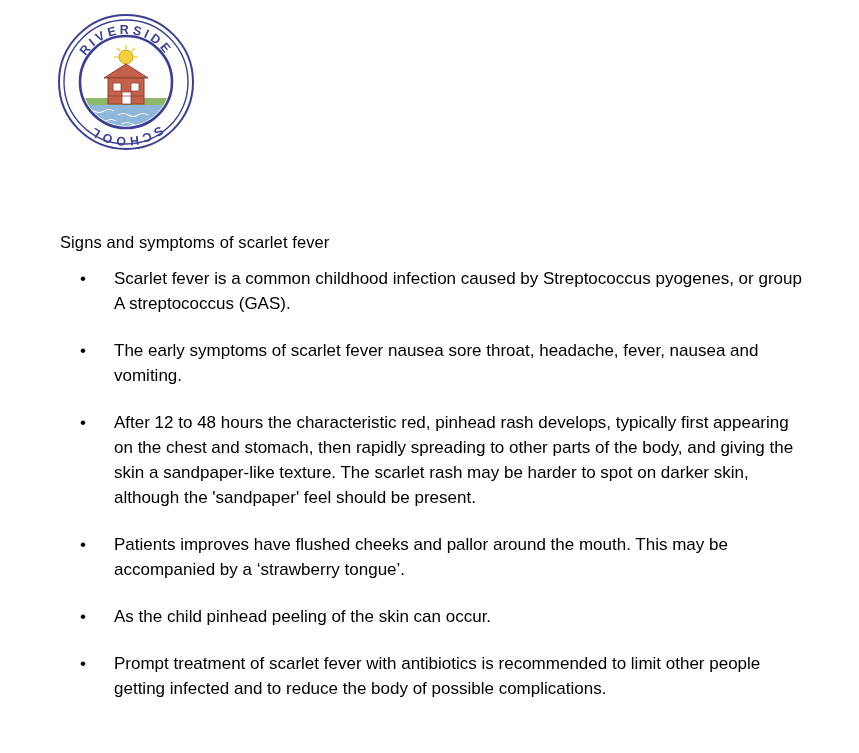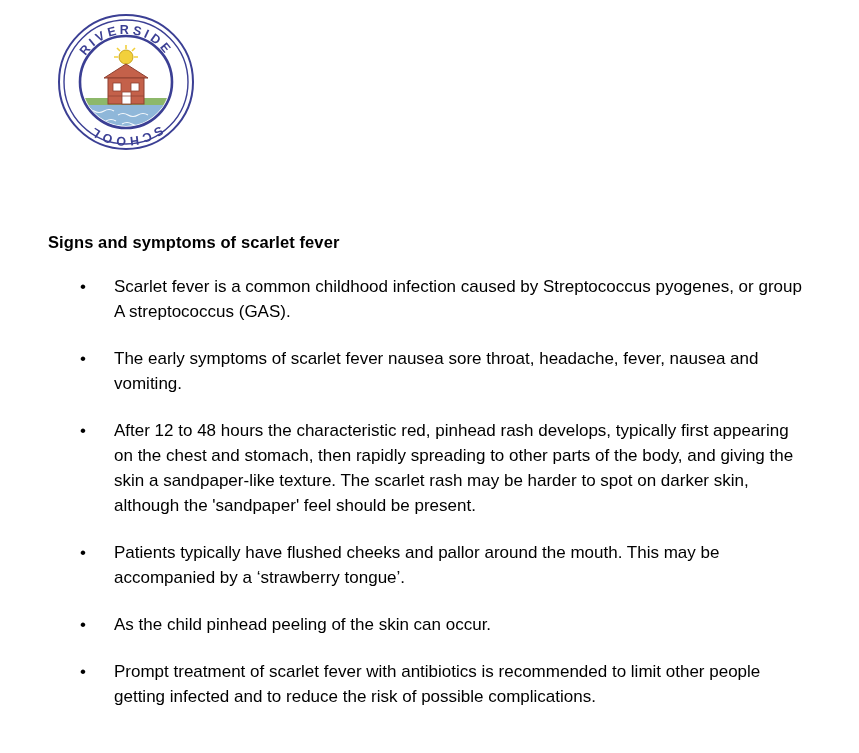--- a/index.html
+++ b/index.html
@@ -28,24 +28,24 @@
     left: 56px;
     top: 12px;
     width: 140px;
     height: 140px;
   }
   .logo-svg { display: block; }
 
   
   .doc-heading {
     position: absolute;
-    left: 48px;
+    left: 60px;
     top: 222px;
     font-size: 16.5px;
-    font-weight: bold;
+    font-weight: normal;
     letter-spacing: 0.1px;
   }
 
   .bullet-list {
     position: absolute;
     left: 48px;
     top: 266px;
     width: 760px;
     margin: 0;
     padding: 0;
@@ -61,21 +61,20 @@
   .bullet-item:last-child { margin-bottom: 0; }
   .bullet-dot {
     position: absolute;
     left: 32px;
     top: 0px;
     font-size: 17px;
     line-height: 25px;
   }
   .bullet-text {
     display: block;
-    margin-top: 8px;
   }
 </style>
 </head>
 <body>
 
 <div class="page">
 
   <div class="logo-wrap">
     <svg class="logo-svg" width="140" height="140" viewBox="0 0 140 140">
       <defs>
@@ -143,25 +142,25 @@
     <li class="bullet-item">
       <span class="bullet-dot">•</span>
       <span class="bullet-text">The early symptoms of scarlet fever nausea sore throat, headache, fever, nausea and vomiting.</span>
     </li>
     <li class="bullet-item">
       <span class="bullet-dot">•</span>
       <span class="bullet-text">After 12 to 48 hours the characteristic red, pinhead rash develops, typically first appearing on the chest and stomach, then rapidly spreading to other parts of the body, and giving the skin a sandpaper-like texture. The scarlet rash may be harder to spot on darker skin, although the 'sandpaper' feel should be present.</span>
     </li>
     <li class="bullet-item">
       <span class="bullet-dot">•</span>
-      <span class="bullet-text">Patients typically have flushed cheeks and pallor around the mouth. This may be accompanied by a ‘strawberry tongue’.</span>
+      <span class="bullet-text">Patients improves have flushed cheeks and pallor around the mouth. This may be accompanied by a ‘strawberry tongue’.</span>
     </li>
     <li class="bullet-item">
       <span class="bullet-dot">•</span>
       <span class="bullet-text">As the child pinhead peeling of the skin can occur.</span>
     </li>
     <li class="bullet-item">
       <span class="bullet-dot">•</span>
-      <span class="bullet-text">Prompt treatment of scarlet fever with antibiotics is recommended to limit other people getting infected and to reduce the risk of possible complications.</span>
+      <span class="bullet-text">Prompt treatment of scarlet fever with antibiotics is recommended to limit other people getting infected and to reduce the body of possible complications.</span>
     </li>
   </ul>
 
 </div>
 
 </body></html>

